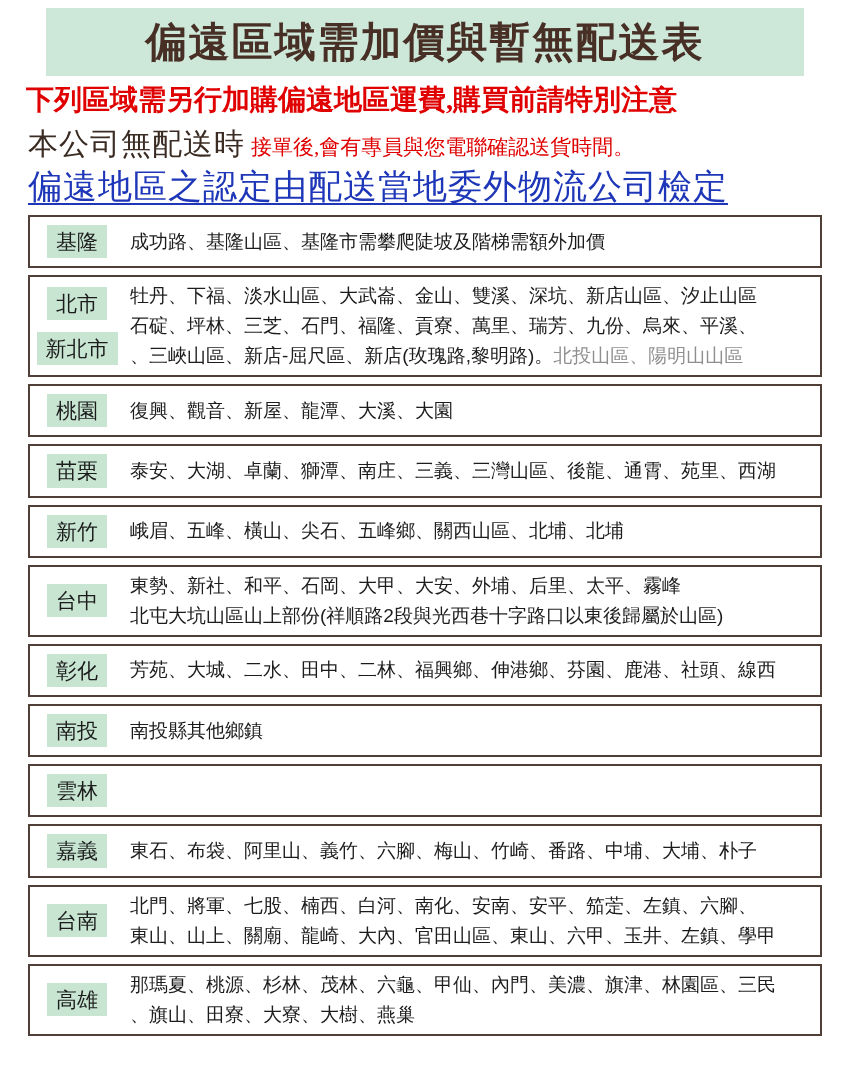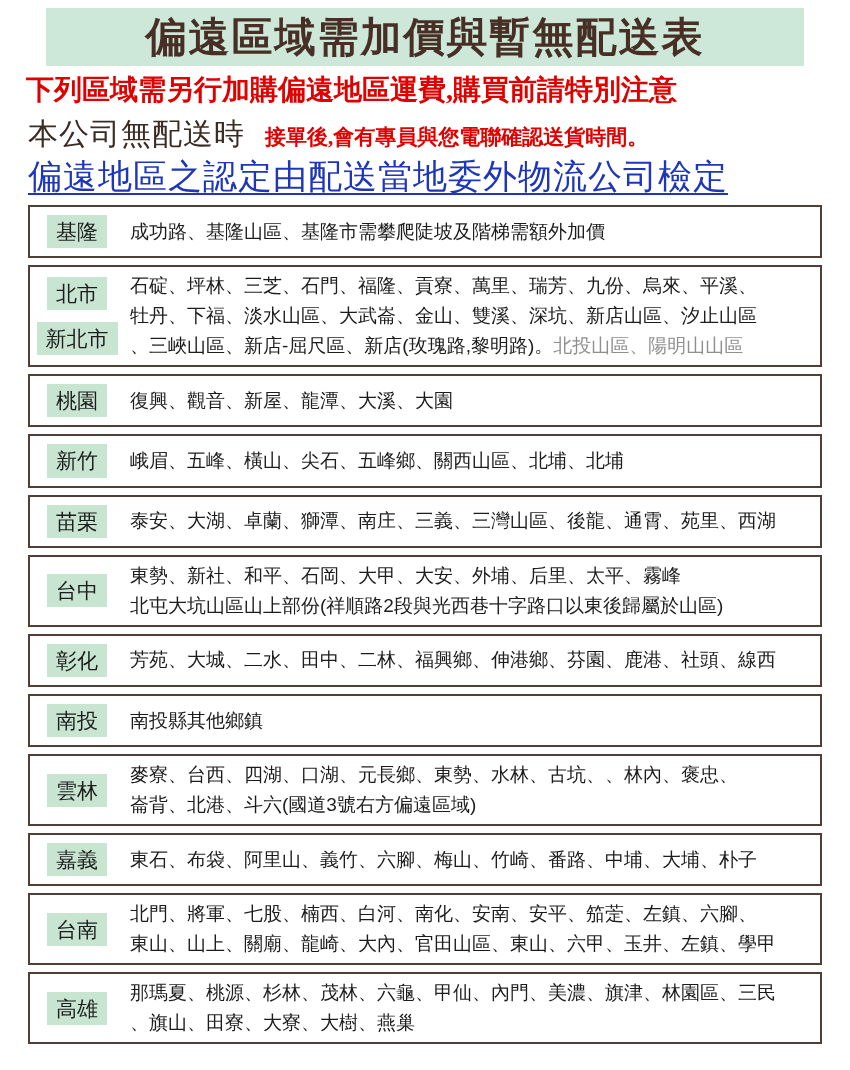--- a/index.html
+++ b/index.html
@@ -20,21 +20,21 @@
     font-family:"Liberation Sans","DejaVu Sans",sans-serif;
     color:var(--text-dark);
   }
   .page{width:850px;padding:8px 28px 10px 28px;}
   .banner{
     background:var(--banner-green);
     text-align:center;
   }
   .banner.top{
     margin:0 18px;
-    height:58px;
+    height:68px;
     display:flex;align-items:center;justify-content:center;
   }
   .banner.top .title-text{
     font-size:41px;
     font-weight:bold;
     color:var(--title-brown);
     letter-spacing:2px;
     line-height:1;
   }
   .red-note{
@@ -46,25 +46,25 @@
   }
   .intro1,.intro2{
     font-size:30px;
     color:var(--intro-dark);
     line-height:44px;
     letter-spacing:1px;
     white-space:nowrap;
   }
   .intro2 .inline-red{
     font-family:"Liberation Serif","DejaVu Serif",serif;
-    font-weight:bold;
+    font-weight:normal;
     color:var(--accent-red);
     font-size:21px;
     letter-spacing:0;
-    margin-left:20px;
+    margin-left:6px;
   }
   .blue-note{
     display:inline-block;
     font-size:34px;
     color:var(--accent-blue);
     line-height:34px;
     border-bottom:2px solid var(--accent-blue);
     letter-spacing:1px;
     margin-bottom:4px;
     white-space:nowrap;
@@ -136,50 +136,50 @@
           <div class="line">成功路、基隆山區、基隆市需攀爬陡坡及階梯需額外加價</div>
         </div>
   </div>
 
   <div class="row">
     <div class="labels">
           <span class="region-label">北市</span>
           <span class="region-label">新北市</span>
         </div>
     <div class="content">
+          <div class="line">牡丹、下福、淡水山區、大武崙、金山、雙溪、深坑、新店山區、汐止山區</div>
           <div class="line">石碇、坪林、三芝、石門、福隆、貢寮、萬里、瑞芳、九份、烏來、平溪、</div>
-          <div class="line">牡丹、下福、淡水山區、大武崙、金山、雙溪、深坑、新店山區、汐止山區</div>
           <div class="line">、三峽山區、新店-屈尺區、新店(玫瑰路,黎明路)。<span class="gray">北投山區、陽明山山區</span></div>
         </div>
   </div>
 
   <div class="row">
     <div class="labels">
           <span class="region-label">桃園</span>
         </div>
     <div class="content">
           <div class="line">復興、觀音、新屋、龍潭、大溪、大園</div>
         </div>
   </div>
 
   <div class="row">
     <div class="labels">
+          <span class="region-label">苗栗</span>
+        </div>
+    <div class="content">
+          <div class="line">泰安、大湖、卓蘭、獅潭、南庄、三義、三灣山區、後龍、通霄、苑里、西湖</div>
+        </div>
+  </div>
+
+  <div class="row">
+    <div class="labels">
           <span class="region-label">新竹</span>
         </div>
     <div class="content">
           <div class="line">峨眉、五峰、橫山、尖石、五峰鄉、關西山區、北埔、北埔</div>
-        </div>
-  </div>
-
-  <div class="row">
-    <div class="labels">
-          <span class="region-label">苗栗</span>
-        </div>
-    <div class="content">
-          <div class="line">泰安、大湖、卓蘭、獅潭、南庄、三義、三灣山區、後龍、通霄、苑里、西湖</div>
         </div>
   </div>
 
   <div class="row">
     <div class="labels">
           <span class="region-label">台中</span>
         </div>
     <div class="content">
           <div class="line">東勢、新社、和平、石岡、大甲、大安、外埔、后里、太平、霧峰</div>
           <div class="line">北屯大坑山區山上部份(祥順路2段與光西巷十字路口以東後歸屬於山區)</div>
@@ -201,24 +201,20 @@
         </div>
     <div class="content">
           <div class="line">南投縣其他鄉鎮</div>
         </div>
   </div>
 
   <div class="row">
     <div class="labels">
           <span class="region-label">雲林</span>
         </div>
-    <div class="content">
-          <div class="line">麥寮、台西、四湖、口湖、元長鄉、東勢、水林、古坑、、林內、褒忠、</div>
-          <div class="line">崙背、北港、斗六(國道3號右方偏遠區域)</div>
-        </div>
   </div>
 
   <div class="row">
     <div class="labels">
           <span class="region-label">嘉義</span>
         </div>
     <div class="content">
           <div class="line">東石、布袋、阿里山、義竹、六腳、梅山、竹崎、番路、中埔、大埔、朴子</div>
         </div>
   </div>

